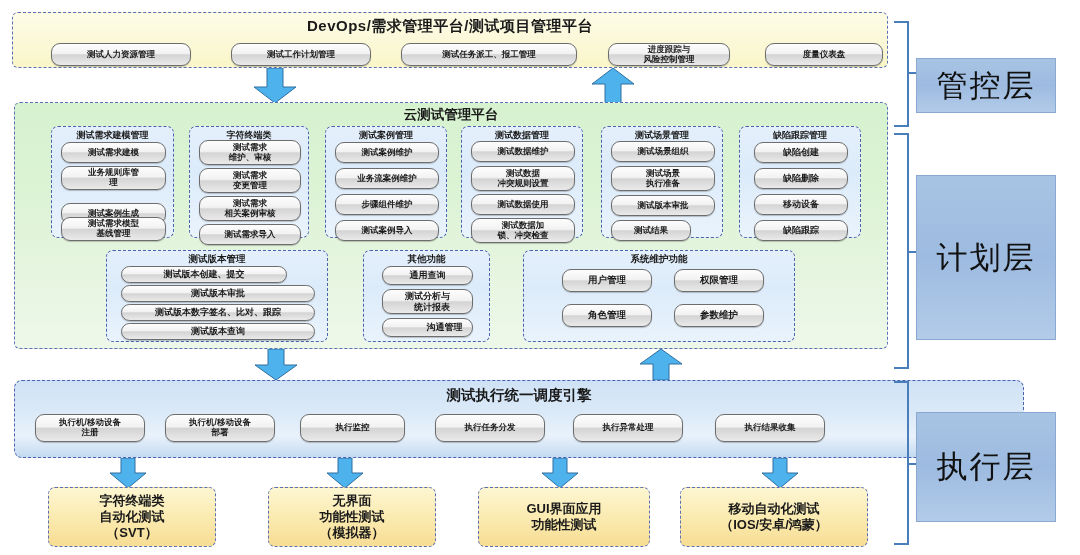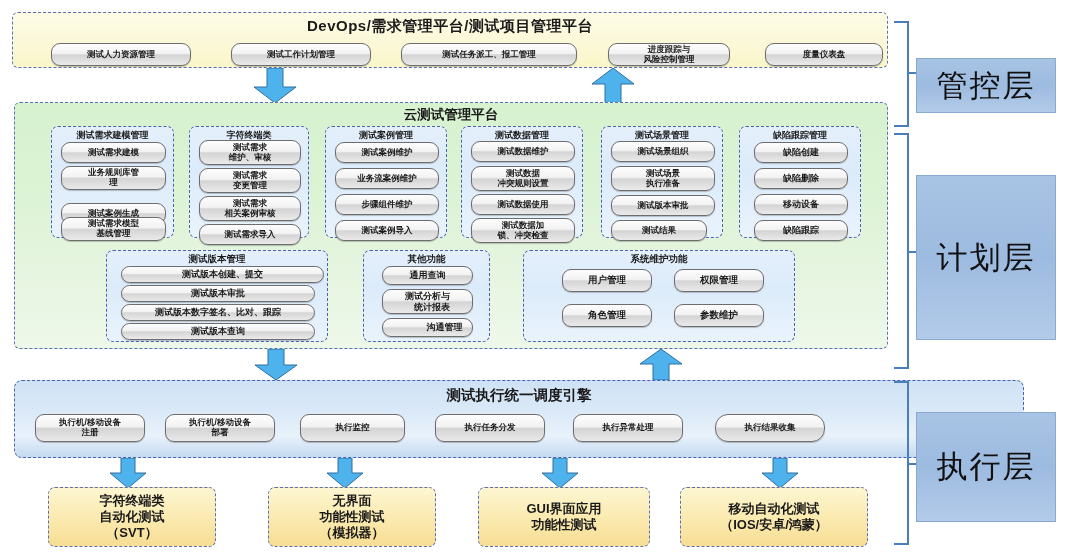--- a/index.html
+++ b/index.html
@@ -164,34 +164,34 @@
       <div class="pill" style="left:9px; top:91px; width:104px; height:25px; font-size:8.5px;">测试数据加
 锁、冲突检查</div>
     </div>
 
     <div class="grp" style="left:586px; top:23px; width:122px; height:112px;">
       <div class="gtitle">测试场景管理</div>
       <div class="pill" style="left:9px; top:14px; width:104px; height:21px; font-size:8.5px;">测试场景组织</div>
       <div class="pill" style="left:9px; top:39px; width:104px; height:25px; font-size:8.5px;">测试场景
 执行准备</div>
       <div class="pill" style="left:9px; top:68px; width:104px; height:21px; font-size:8.5px;">测试版本审批</div>
-      <div class="pill" style="left:9px; top:93px; width:96px; height:21px; font-size:8.5px;">测试结果</div>
+      <div class="pill" style="left:9px; top:93px; width:80px; height:21px; font-size:8.5px;">测试结果</div>
     </div>
 
     <div class="grp" style="left:724px; top:23px; width:122px; height:112px;">
       <div class="gtitle">缺陷跟踪管理</div>
       <div class="pill" style="left:14px; top:15px; width:94px; height:21px; font-size:9px;">缺陷创建</div>
       <div class="pill" style="left:14px; top:41px; width:94px; height:21px; font-size:9px;">缺陷删除</div>
       <div class="pill" style="left:14px; top:67px; width:94px; height:21px; font-size:9px;">移动设备</div>
       <div class="pill" style="left:14px; top:93px; width:94px; height:21px; font-size:9px;">缺陷跟踪</div>
     </div>
 
     <div class="grp" style="left:91px; top:147px; width:222px; height:92px;">
       <div class="gtitle" style="font-size:9.5px;">测试版本管理</div>
-      <div class="pill" style="left:14px; top:15px; width:203px; height:17px; font-size:9px;">测试版本创建、提交</div>
+      <div class="pill" style="left:14px; top:15px; width:166px; height:17px; font-size:9px;">测试版本创建、提交</div>
       <div class="pill" style="left:14px; top:34px; width:194px; height:17px; font-size:9px;">测试版本审批</div>
       <div class="pill" style="left:14px; top:53px; width:194px; height:17px; font-size:9px;">测试版本数字签名、比对、跟踪</div>
       <div class="pill" style="left:14px; top:72px; width:194px; height:17px; font-size:9px;">测试版本查询</div>
     </div>
 
     <div class="grp" style="left:348px; top:147px; width:127px; height:92px;">
       <div class="gtitle" style="font-size:9.5px;">其他功能</div>
       <div class="pill" style="left:18px; top:15px; width:91px; height:19px; font-size:9px;">通用查询</div>
       <div class="pill" style="left:18px; top:38px; width:91px; height:25px; font-size:9px;text-align:right;">测试分析与
 统计报表</div>
@@ -220,21 +220,21 @@
 
   <div class="band-exec">
     <div class="hdr">测试执行统一调度引擎</div>
     <div class="pill" style="left:20px;  width:110px;">执行机/移动设备
 注册</div>
     <div class="pill" style="left:150px; width:110px;">执行机/移动设备
 部署</div>
     <div class="pill" style="left:285px; width:105px;">执行监控</div>
     <div class="pill" style="left:420px; width:110px;">执行任务分发</div>
     <div class="pill" style="left:558px; width:110px;">执行异常处理</div>
-    <div class="pill" style="left:700px; width:110px;border-radius:13px;">执行结果收集</div>
+    <div class="pill" style="left:700px; width:110px;">执行结果收集</div>
   </div>
 
   <div class="arrow" style="left:108px; top:458px;">
     <svg width="40" height="31" viewBox="0 0 40 31">
       <polygon points="13,0 27,0 27,15 38,15 20,30 2,15 13,15" fill="#4eb3ed" stroke="#2f6fa0" stroke-width="1"></polygon>
     </svg>
   </div>
   <div class="arrow" style="left:325px; top:458px;">
     <svg width="40" height="31" viewBox="0 0 40 31">
       <polygon points="13,0 27,0 27,15 38,15 20,30 2,15 13,15" fill="#4eb3ed" stroke="#2f6fa0" stroke-width="1"></polygon>

